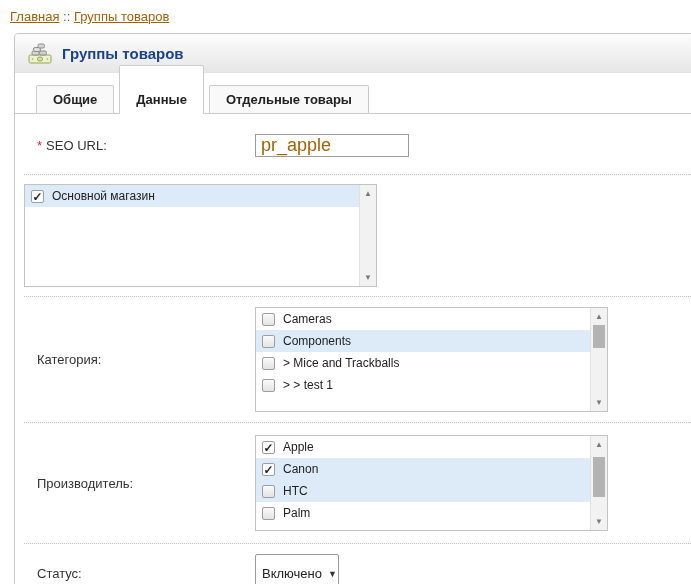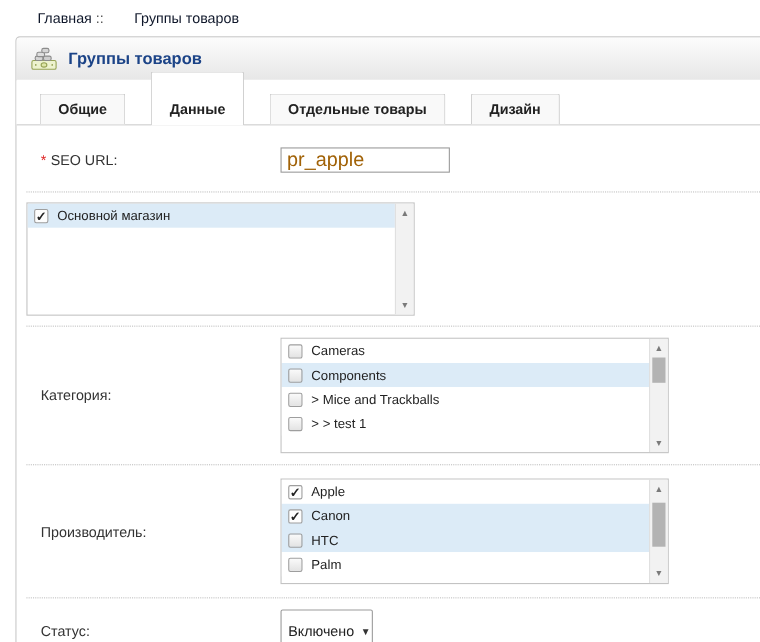--- a/index.html
+++ b/index.html
@@ -2,35 +2,35 @@
 <html><head>
 <meta charset="utf-8">
 <style>
   * { margin:0; padding:0; box-sizing:border-box; }
   html,body { width:691px; height:584px; overflow:hidden; background:#fff;
     font-family:"Liberation Sans", sans-serif; font-size:13px; color:#333; }
   body { position:relative; }
 
   
   .breadcrumb { padding:9px 0 0 10px; font-size:13px; color:#444; }
-  .breadcrumb a { color:#0f172a; cursor:pointer;margin-left:24px; }
+  .breadcrumb a { color:#a16207; text-decoration:underline; cursor:pointer; }
   .breadcrumb .sep { color:#555; text-decoration:none; }
 
   
   .panel { position:absolute; left:14px; top:33px; right:-3px; bottom:-20px;
     background:#fff; border:1px solid #c9c9c9; border-radius:4px 0 0 0; }
   .panel-header { height:39px; display:flex; align-items:center; gap:9px;
     padding-left:12px; border-bottom:1px solid #e3e3e3; border-radius:4px 0 0 0;
     background:linear-gradient(#fcfcfc,#e7e7e7); }
   .panel-title { font-size:15px; font-weight:bold; color:#1b4387; }
 
   
   .tabs { display:flex; align-items:flex-end; padding-left:21px;
     height:41px; border-bottom:1px solid #ccc; background:#fff; }
-  .tab { padding:6px 16px; margin-right:23px; font-size:13px; font-weight:bold;
+  .tab { padding:6px 16px; margin-right:5px; font-size:13px; font-weight:bold;
     color:#222; background:#f9f9f9; border:1px solid #ccc; border-bottom:none;
     border-radius:2px 2px 0 0; cursor:pointer; white-space:nowrap; }
   .tab.active { background:#fff; padding-top:26px; padding-bottom:7px; margin-bottom:-1px; }
 
   
   .form-area { }
   .row { display:flex; margin-left:9px; border-bottom:1px dotted #c0c0c0; }
   .row:last-child { border-bottom:none; }
   .row-label { width:231px; padding-left:13px; display:flex; align-items:center;
     font-size:13px; color:#333; flex:none; }
@@ -103,21 +103,20 @@
         <rect x="11" y="4" width="6.5" height="4" rx="1.6" fill="#d6d6d6" stroke="#8c8c8c"></rect>
       </svg>
     </span>
     <span class="panel-title">Группы товаров</span>
   </div>
 
   <div class="tabs">
     <div class="tab">Общие</div>
     <div class="tab active">Данные</div>
     <div class="tab">Отдельные товары</div>
-    <div class="tab">Дизайн</div>
   </div>
 
   <div class="form-area">
 
     <div class="row row-seo">
       <div class="row-label">
         <span class="req">*</span>
         <span>SEO URL:</span>
       </div>
       <div class="row-content">

